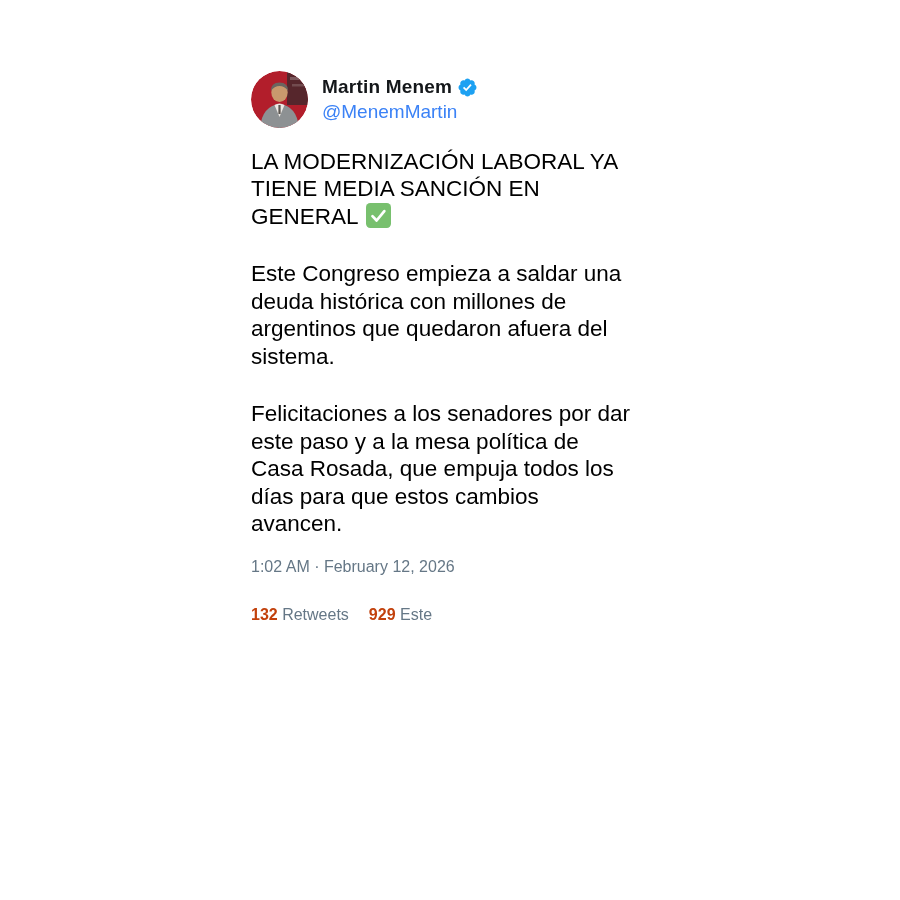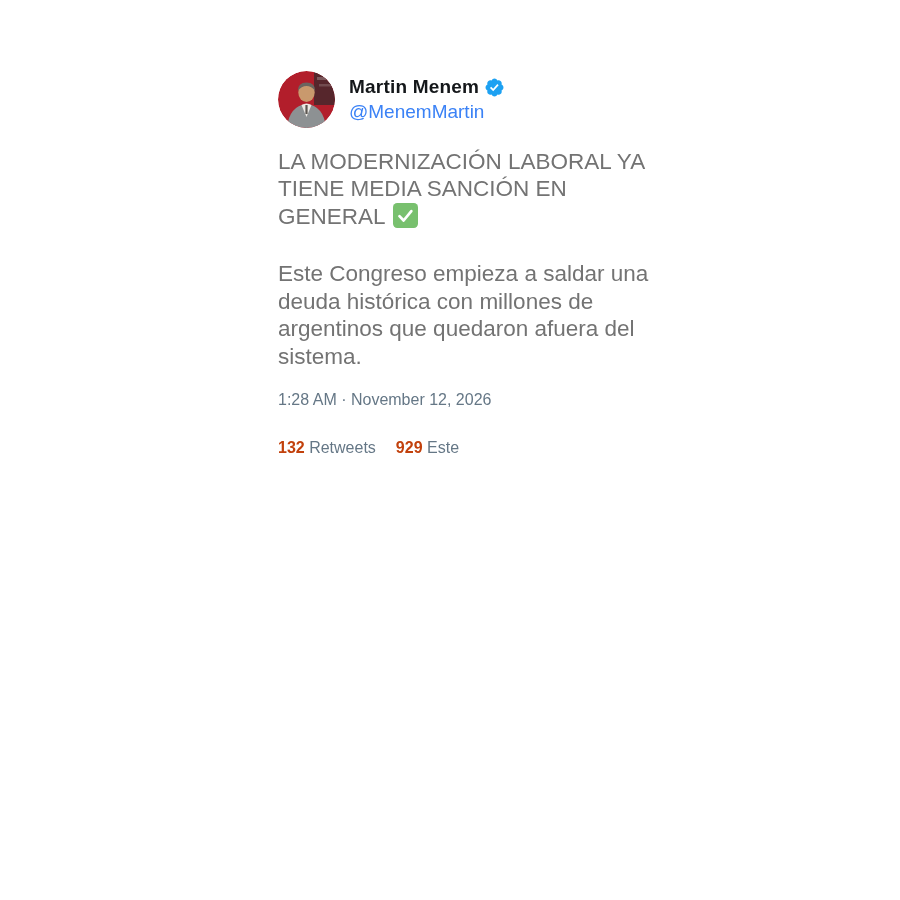--- a/index.html
+++ b/index.html
@@ -11,21 +11,20 @@
   }
   .page {
     position: relative;
     width: 900px; height: 900px;
     background: #ffffff;
   }
   .tweet {
     position: absolute;
     left: 251px; top: 71px;
     width: 400px;
-    margin-left: 27px;
   }
   .tweet-header {
     display: flex;
     align-items: flex-start;
   }
   .avatar {
     width: 57px; height: 57px;
     border-radius: 50%;
     overflow: hidden;
     flex: 0 0 57px;
@@ -58,21 +57,21 @@
     font-size: 19px;
     color: #3b82f6;
     cursor: pointer;
   }
   .tweet-body {
     margin-top: 20px;
   }
   .para {
     font-size: 22.5px;
     line-height: 27.45px;
-    color: #737373;
+    color: #000000;
     white-space: pre-line;
     margin-bottom: 30px;
   }
   .para:last-child { margin-bottom: 0; }
   .emoji-check {
     display: inline-block;
     width: 25px; height: 25px;
     vertical-align: -4px;
     margin-left: 7px;
   }
@@ -139,22 +138,27 @@
       <p class="para"><span>LA MODERNIZACIÓN LABORAL YA
 TIENE MEDIA SANCIÓN EN
 GENERAL</span><span class="emoji-check"><svg width="25" height="25" viewBox="0 0 24 24" xmlns="http://www.w3.org/2000/svg">
               <rect x="0" y="0" width="24" height="24" rx="4" fill="#78C06E"></rect>
               <path d="M6.2 12.6l4 4.2 7.4-9" stroke="#ffffff" stroke-width="2.6" fill="none" stroke-linecap="round" stroke-linejoin="round"></path>
             </svg></span></p>
       <p class="para">Este Congreso empieza a saldar una
 deuda histórica con millones de
 argentinos que quedaron afuera del
 sistema.</p>
+      <p class="para">Felicitaciones a los senadores por dar
+este paso y a la mesa política de
+Casa Rosada, que empuja todos los
+días para que estos cambios
+avancen.</p>
     </div>
 
-    <div class="timestamp">1:28 AM · November 12, 2026</div>
+    <div class="timestamp">1:02 AM · February 12, 2026</div>
 
     <div class="stats">
       <span class="stat"><b>132</b> <span>Retweets</span></span><span class="stat likes"><b>929</b> <span>Este</span></span>
     </div>
 
   </article>
 </div>
 
 </body></html>

